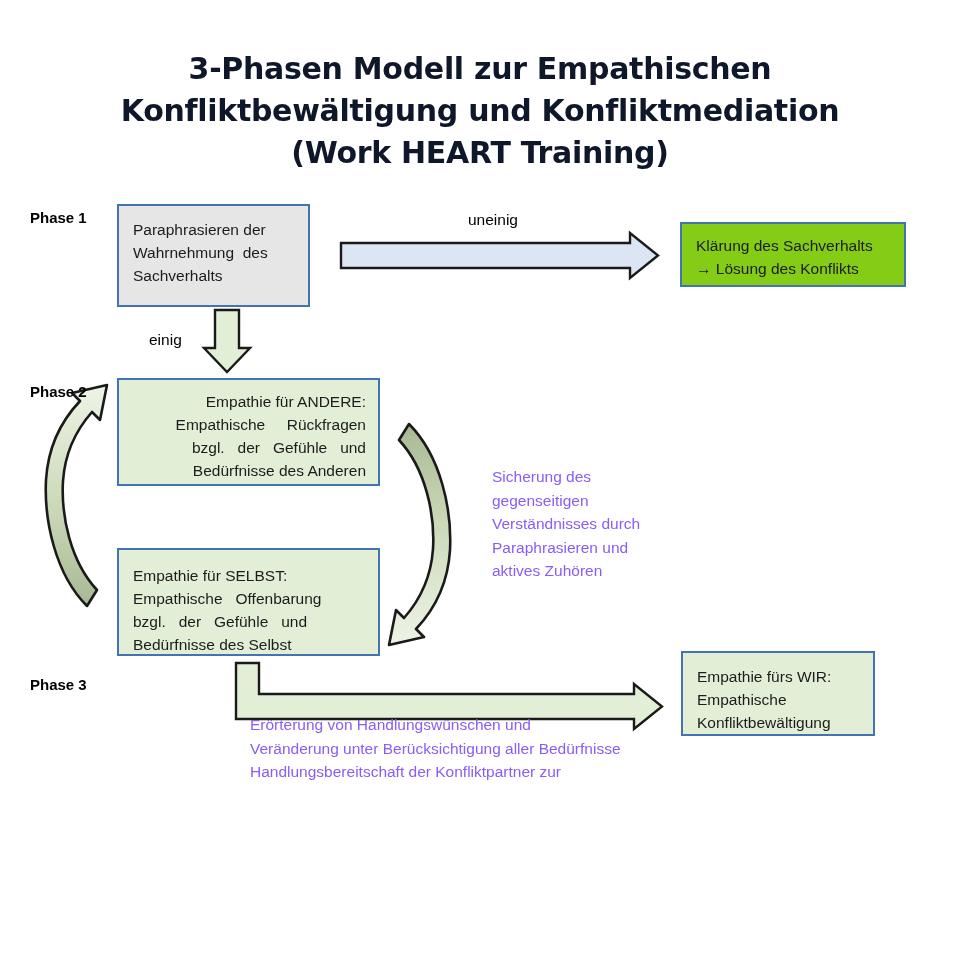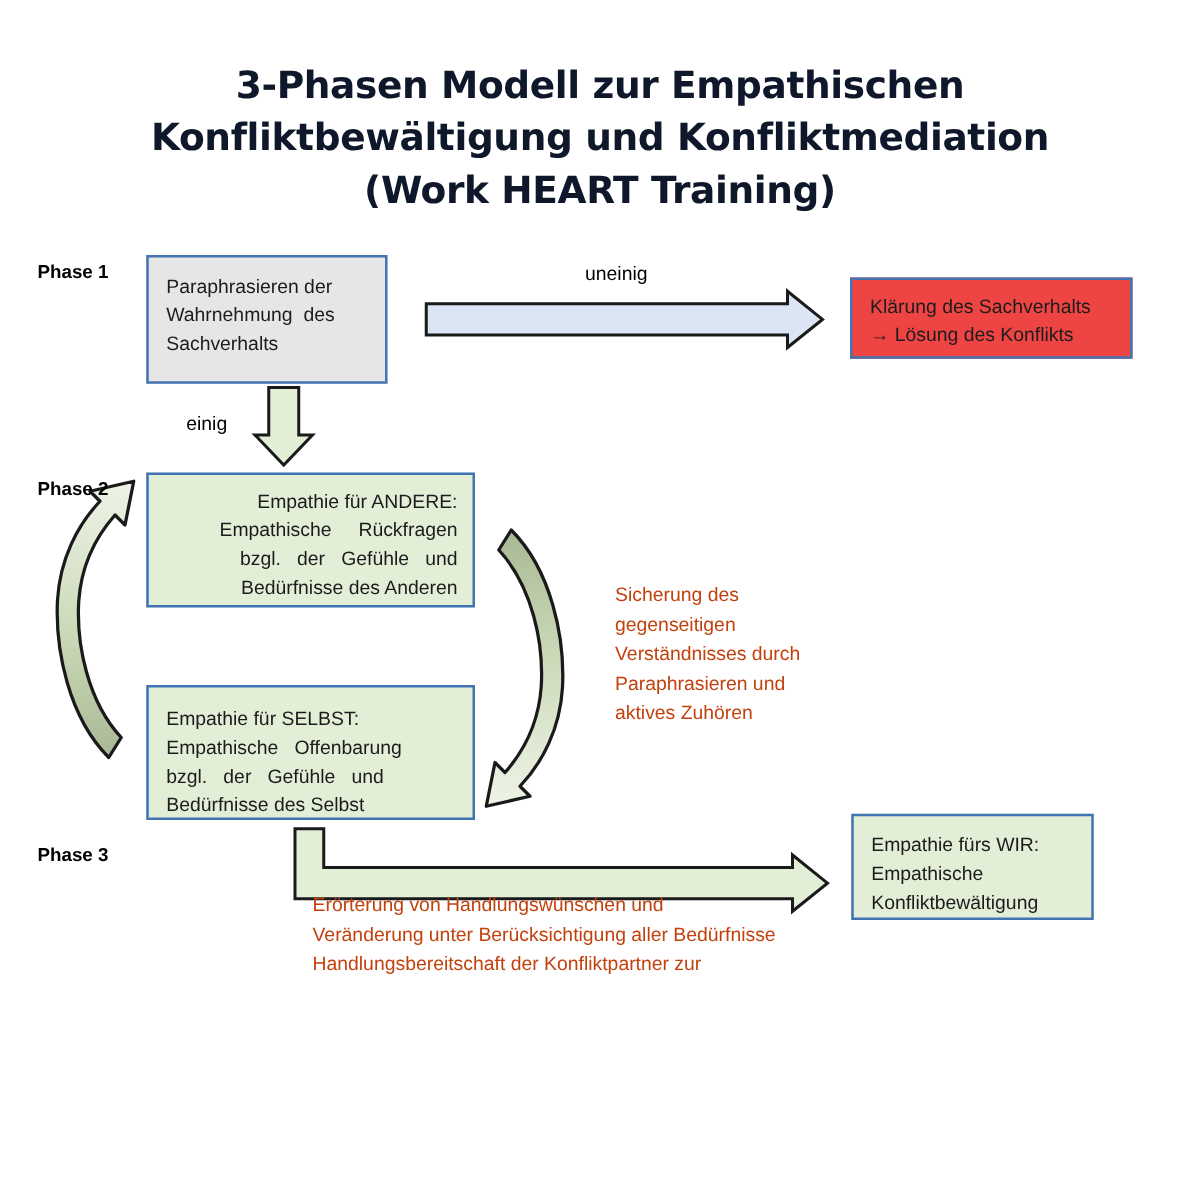--- a/index.html
+++ b/index.html
@@ -57,21 +57,21 @@
   }
   .box .ln { display: block; white-space: pre; }
   .box.justified .ln { display: block; }
 
   #box-paraphrasieren {
     left: 117px; top: 204px; width: 193px; height: 103px;
     background: #e6e6e6;
   }
   #box-klaerung {
     left: 680px; top: 222px; width: 226px; height: 65px;
-    background: #ef4444;
+    background: #84cc16;
     padding-top: 10px;
   }
   #box-andere {
     left: 117px; top: 378px; width: 263px; height: 108px;
     background: #e3eed7;
     padding-top: 10px;
     text-align: right;
   }
   #box-selbst {
     left: 117px; top: 548px; width: 263px; height: 108px;
@@ -92,21 +92,21 @@
     white-space: nowrap;
   }
   #label-uneinig { left: 468px; top: 211px; }
   #label-einig  { left: 149px; top: 331px; }
 
   
   .side-text {
     position: absolute;
     font-size: 15.5px;
     line-height: 23.5px;
-    color: #c2410c;
+    color: #8b5cf6;
     font-family: "Liberation Sans", sans-serif;
   }
   #text-sicherung { left: 492px; top: 465px; width: 210px; }
   #text-eroerterung { left: 250px; top: 713px; width: 520px; }
   .side-text .ln { display: block; white-space: nowrap; }
 
   
   #vector-layer {
     position: absolute;
     left: 0; top: 0;

